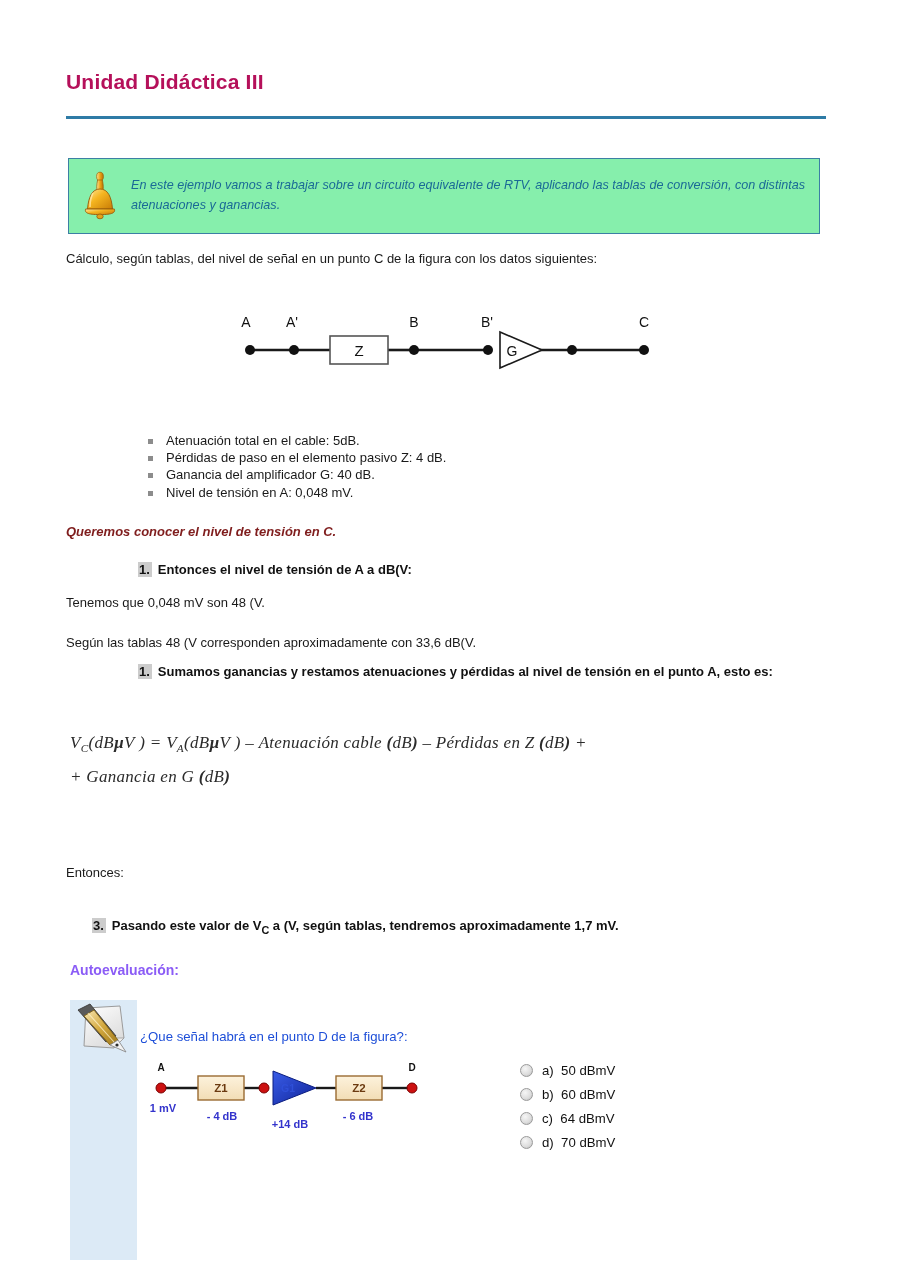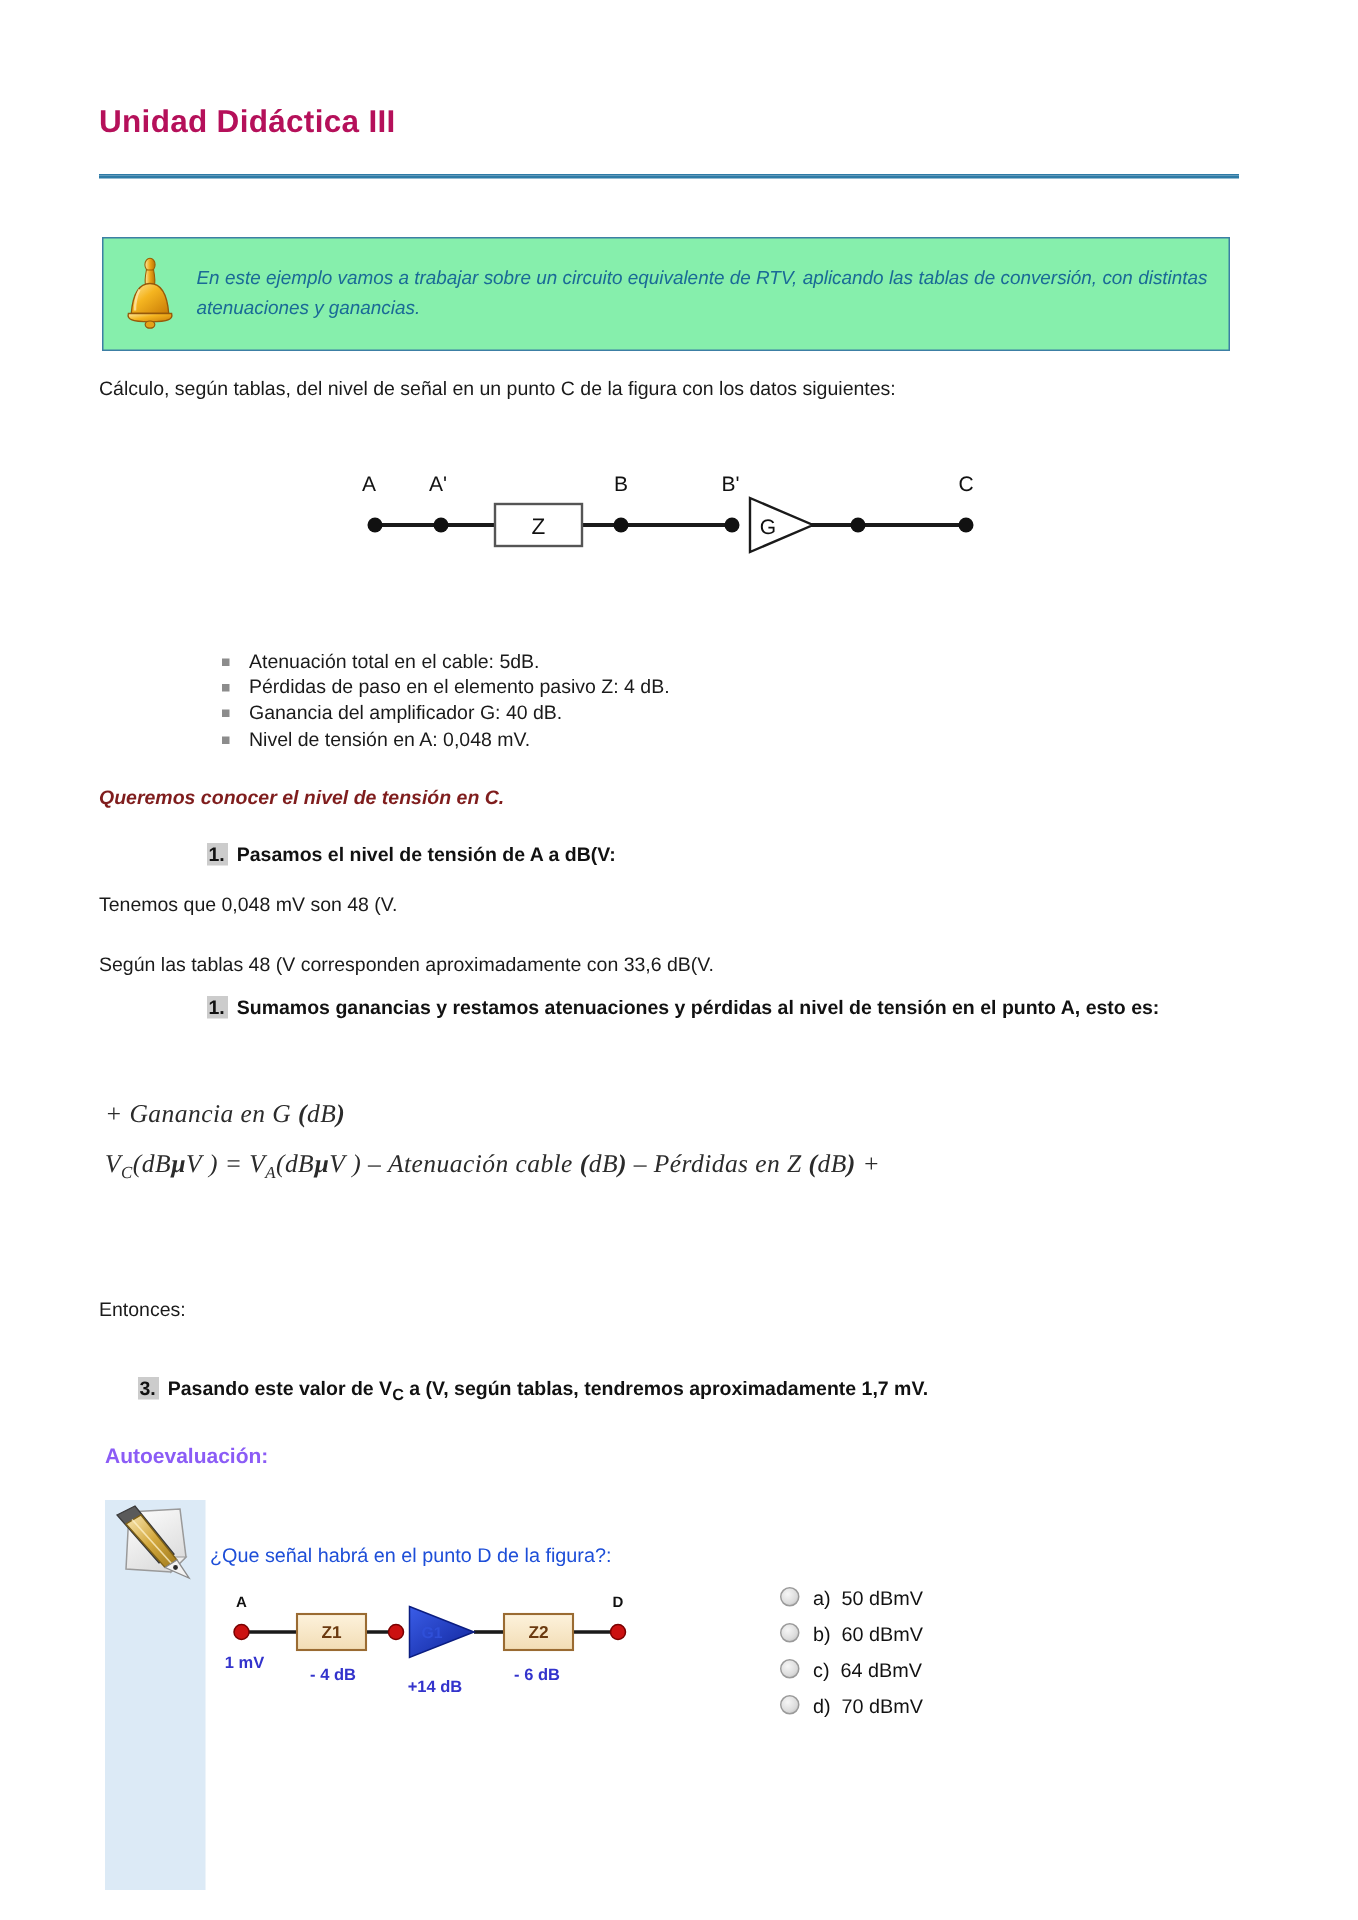--- a/index.html
+++ b/index.html
@@ -239,20 +239,21 @@
   }
 
   
   .options {
     position: absolute;
     left: 520px;
     top: 1058px;
   }
   .option-row {
     display: flex;
+    align-items: center;
     height: 24px;
   }
   .radio {
     width: 13px;
     height: 13px;
     border-radius: 50%;
     background: radial-gradient(circle at 38% 34%, #f6f6f6 0%, #dcdcdc 60%, #b4b4b4 100%);
     border: 1px solid #9a9a9a;
     box-sizing: border-box;
     margin-right: 9px;
@@ -338,36 +339,36 @@
   <ul class="bullets">
     <li>Atenuación total en el cable: 5dB.</li>
     <li>Pérdidas de paso en el elemento pasivo Z: 4 dB.</li>
     <li>Ganancia del amplificador G: 40 dB.</li>
     <li>Nivel de tensión en A: 0,048 mV.</li>
   </ul>
 
   <div class="bold-stmt s-queremos">Queremos conocer el nivel de tensión en C.</div>
 
   <div class="numitem n-1">
-    <span class="num">1.</span><span class="txt">Pasamos el nivel de tensión de A a dB(V:</span>
+    <span class="num">1.</span><span class="txt">Entonces el nivel de tensión de A a dB(V:</span>
   </div>
 
   <div class="para p-tenemos">Tenemos que 0,048 mV son 48 (V.</div>
   <div class="para p-segun">Según las tablas 48 (V corresponden aproximadamente con 33,6 dB(V.</div>
 
   <div class="numitem n-2">
     <span class="num">1.</span><span class="txt">Sumamos ganancias y restamos atenuaciones y pérdidas al nivel de tensión en el punto A, esto es:</span>
   </div>
 
   <div class="formula-block">
     <div>
+      <span class="mvar">V<sub>C</sub></span><span>(<i>dB</i><b>µ</b><i>V</i>&nbsp;)&nbsp;=&nbsp;</span><span class="mvar">V<sub>A</sub></span><span>(<i>dB</i><b>µ</b><i>V</i>&nbsp;)&nbsp;–&nbsp;</span><span>Atenuación cable</span><span>&nbsp;<b>(</b><i>dB</i><b>)</b>&nbsp;–&nbsp;</span><span>Pérdidas en Z</span><span>&nbsp;<b>(</b><i>dB</i><b>)</b>&nbsp;+</span>
+    </div>
+    <div>
       <span>+&nbsp;</span><span>Ganancia en G</span><span>&nbsp;<b>(</b><i>dB</i><b>)</b></span>
-    </div>
-    <div>
-      <span class="mvar">V<sub>C</sub></span><span>(<i>dB</i><b>µ</b><i>V</i>&nbsp;)&nbsp;=&nbsp;</span><span class="mvar">V<sub>A</sub></span><span>(<i>dB</i><b>µ</b><i>V</i>&nbsp;)&nbsp;–&nbsp;</span><span>Atenuación cable</span><span>&nbsp;<b>(</b><i>dB</i><b>)</b>&nbsp;–&nbsp;</span><span>Pérdidas en Z</span><span>&nbsp;<b>(</b><i>dB</i><b>)</b>&nbsp;+</span>
     </div>
   </div>
 
   <div class="para p-entonces">Entonces:</div>
 
 
   <div class="numitem n-3">
     <span class="num">3.</span><span>Pasando este valor de V</span><sub>C</sub><span> a (V, según tablas, tendremos aproximadamente 1,7 mV.</span>
   </div>
 

